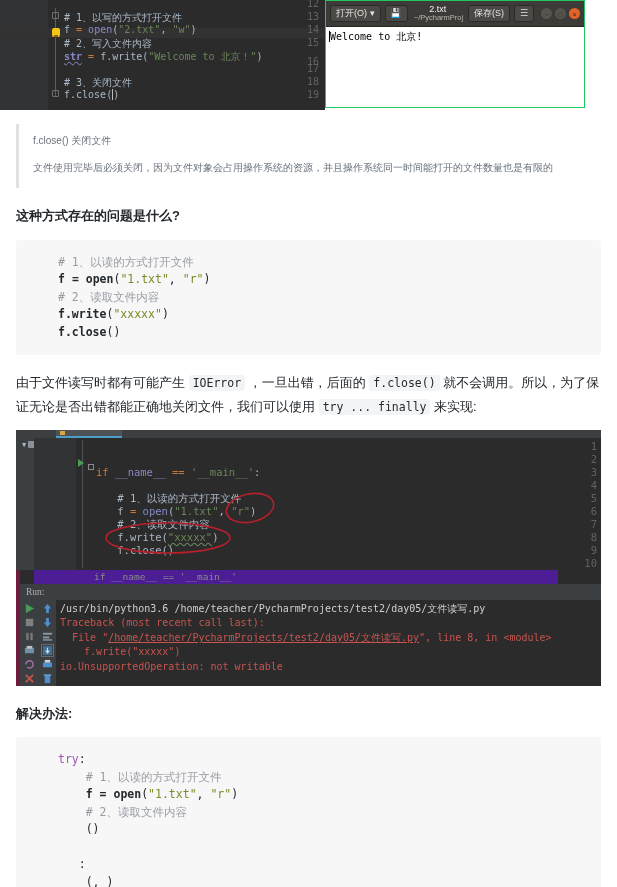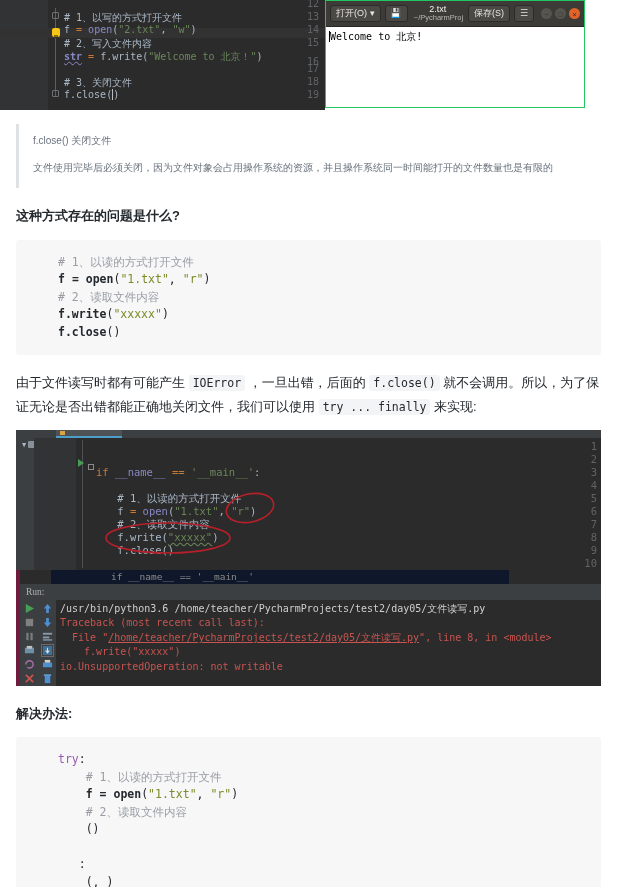--- a/index.html
+++ b/index.html
@@ -99,21 +99,21 @@
   .s2left { position:absolute; left:0; top:8px; width:18px; height:132px; background:#3c3f41; }
   .s2leftbar { position:absolute; left:0; top:8px; width:4px; height:248px; background:#6e1b3d; }
   .s2projrow { position:absolute; left:6px; top:11px; color:#a9b7c6; font-size:9px; display:flex; align-items:center; gap:2px; }
   .s2gutter { position:absolute; left:18px; top:8px; width:42px; height:132px; background:#313335; }
   .s2foldcol { position:absolute; left:60px; top:8px; width:14px; height:132px; background:#2b2b2b; }
   .s2vline { position:absolute; left:66px; top:10px; width:1px; height:128px; background:#4f5254; }
   .s2ln { position:absolute; right:4px; color:#606366; font-size:10.5px; text-align:right; width:36px; }
   .s2row { position:absolute; left:76px; white-space:pre; color:#a9b7c6; font-size:10.5px; }
   .s2arrow { position:absolute; left:62px; top:29px; width:0;height:0;
              border-left:6px solid #499c54; border-top:4px solid transparent; border-bottom:4px solid transparent; }
-  .s2bread { position:absolute; left:35px; top:140px; width:458px; height:14px; background:#0f172a;
+  .s2bread { position:absolute; left:18px; top:140px; width:524px; height:14px; background:#4c1d95;
              color:#8b8b8b; font-size:9.5px; padding-left:60px; line-height:14px; white-space:pre; }
   .s2runbar { position:absolute; left:4px; top:154px; width:581px; height:16px; background:#3c3f41;
               display:flex; align-items:center; gap:6px; padding-left:6px; }
   .s2runbar .lbl { color:#b0b0b0; font-size:9.5px; font-family:"Liberation Serif", serif; }
   .s2runbar .tab { display:flex; align-items:center; gap:3px; color:#d7d7d7; font-size:9.5px;
                    font-family:"Liberation Sans", sans-serif;margin-top:36px; }
   .pyglyph { width:8px; height:8px; border-radius:2px;
              background:linear-gradient(135deg,#4b8bbe 0 50%,#ffd43b 50% 100%); }
   .s2console { position:absolute; left:4px; top:170px; width:581px; height:86px; background:#2b2b2b; }
   .s2tools { position:absolute; left:4px; top:170px; width:18px; height:86px; background:#3c3f41; }

